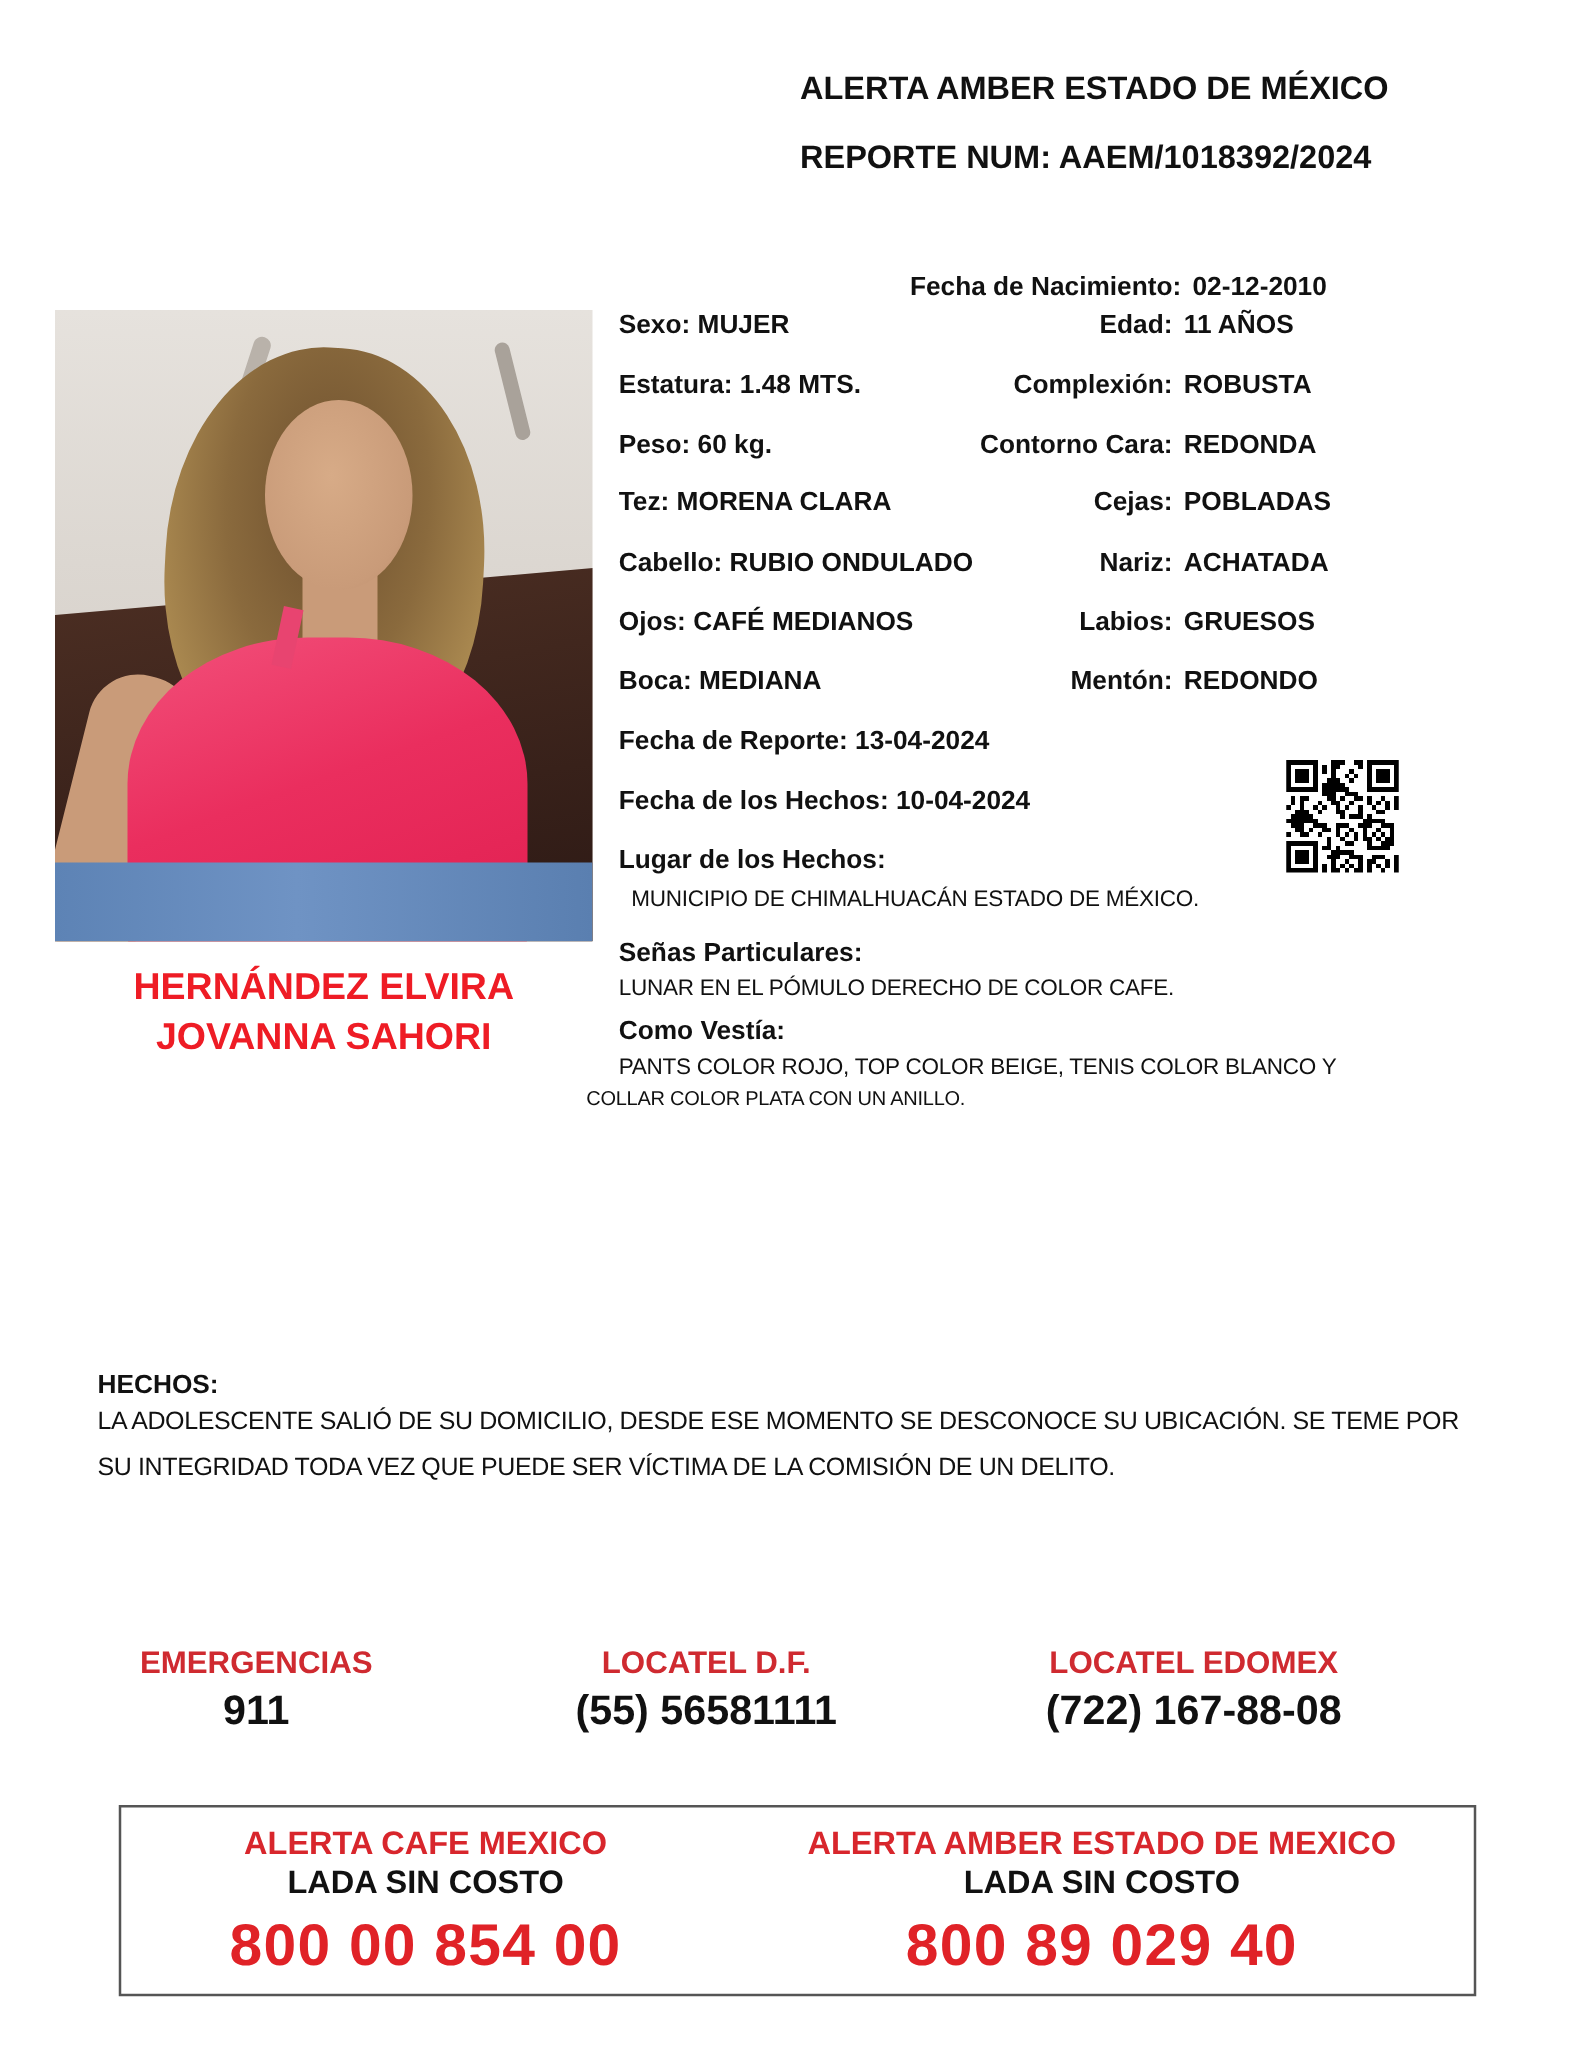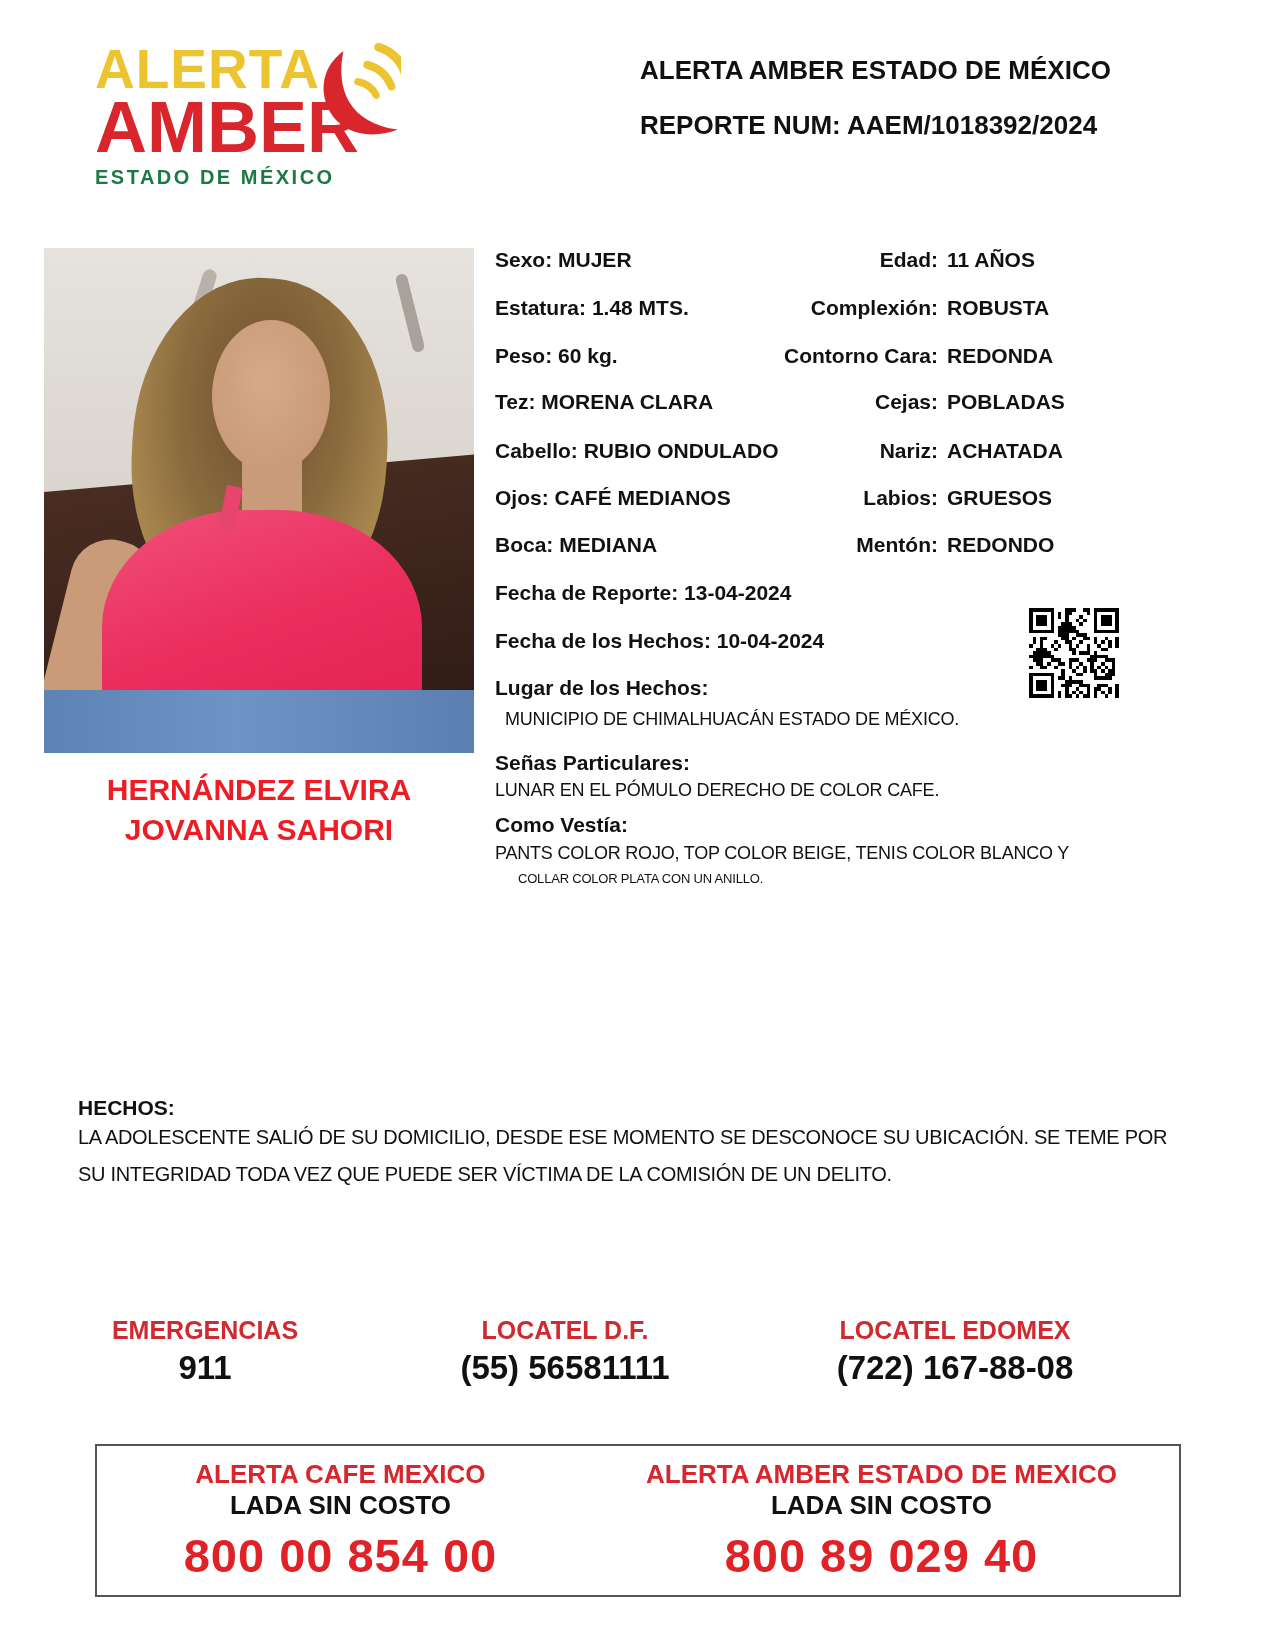--- a/index.html
+++ b/index.html
@@ -67,31 +67,20 @@
   .fcol-right { flex:0 0 55%; }
   .ftitle { font-size:26px; font-weight:bold; color:#d8262c; }
   .fsub { font-size:26px; font-weight:bold; color:#111; margin-top:0px; }
   .fnumber { font-size:47px; font-weight:bold; color:#e02227; margin-top:7px; letter-spacing:1px; }
 </style>
 </head>
 <body>
 
 <div class="page">
 
-  <div class="logo">
-    <div class="logo-alerta">ALERTA</div>
-    <div class="logo-amber">AMBER</div>
-    <svg class="logo-swoosh" viewBox="0 0 110 160">
-      <path d="M38,14 C28,62 46,104 106,112 C64,128 22,112 14,70 C10,42 24,24 38,14 Z" fill="#d8262c"></path>
-      <path d="M56,52 q16,3 23,17" fill="none" stroke="#ecc42f" stroke-width="9" stroke-linecap="round"></path>
-      <path d="M68,31 q22,6 30,27" fill="none" stroke="#ecc42f" stroke-width="10" stroke-linecap="round"></path>
-      <path d="M82,9 q27,9 34,36" fill="none" stroke="#ecc42f" stroke-width="11" stroke-linecap="round"></path>
-    </svg>
-    <div class="logo-estado">ESTADO DE MÉXICO</div>
-  </div>
 
   <div class="header-title">
     <div class="line">ALERTA AMBER ESTADO DE MÉXICO</div>
     <div class="line">REPORTE NUM: AAEM/1018392/2024</div>
   </div>
 
   <div class="photo">
     <div class="ph-mark1"></div>
     <div class="ph-mark2"></div>
     <div class="ph-wood"></div>
@@ -102,20 +91,24 @@
     <div class="ph-top"></div>
     <div class="ph-strap"></div>
     <div class="ph-jeans"></div>
   </div>
 
   <div class="name">
     <div>HERNÁNDEZ ELVIRA</div>
     <div>JOVANNA SAHORI</div>
   </div>
 
+  <div class="dr dr-wide" style="top:218px">
+    <span class="rl">Fecha de Nacimiento:</span>
+    <span class="rv">02-12-2010</span>
+  </div>
 
   <div class="cell" style="left:495px; top:248px">
     <span>Sexo:</span>
     <span>MUJER</span>
   </div>
   <div class="dr" style="top:248px">
     <span class="rl">Edad:</span>
     <span class="rv">11 AÑOS</span>
   </div>
 
@@ -184,21 +177,21 @@
   </div>
 
   <div class="cell" style="left:495px; top:676px">Lugar de los Hechos:</div>
   <div class="val" style="left:505px; top:709px; font-size:18px">MUNICIPIO DE CHIMALHUACÁN ESTADO DE MÉXICO.</div>
 
   <div class="cell" style="left:495px; top:751px">Señas Particulares:</div>
   <div class="val" style="left:495px; top:780px; font-size:18px">LUNAR EN EL PÓMULO DERECHO DE COLOR CAFE.</div>
 
   <div class="cell" style="left:495px; top:813px">Como Vestía:</div>
   <div class="val" style="left:495px; top:843px; font-size:18px">PANTS  COLOR ROJO, TOP  COLOR BEIGE, TENIS  COLOR BLANCO Y</div>
-  <div class="val" style="left:518px; top:871px; font-size:13px">COLLAR  COLOR PLATA CON UN ANILLO.</div>
+  <div class="val" style="left:469px; top:871px; font-size:16px">COLLAR  COLOR PLATA CON UN ANILLO.</div>
 
   <svg class="qr" id="qr-svg" viewBox="0 0 25 25" shape-rendering="crispEdges">
       <rect x="10" y="0" width="1" height="1" fill="#000"></rect>
       <rect x="11" y="0" width="1" height="1" fill="#000"></rect>
       <rect x="12" y="0" width="1" height="1" fill="#000"></rect>
       <rect x="15" y="0" width="1" height="1" fill="#000"></rect>
       <rect x="16" y="0" width="1" height="1" fill="#000"></rect>
       <rect x="8" y="1" width="1" height="1" fill="#000"></rect>
       <rect x="10" y="1" width="1" height="1" fill="#000"></rect>
       <rect x="11" y="1" width="1" height="1" fill="#000"></rect>

